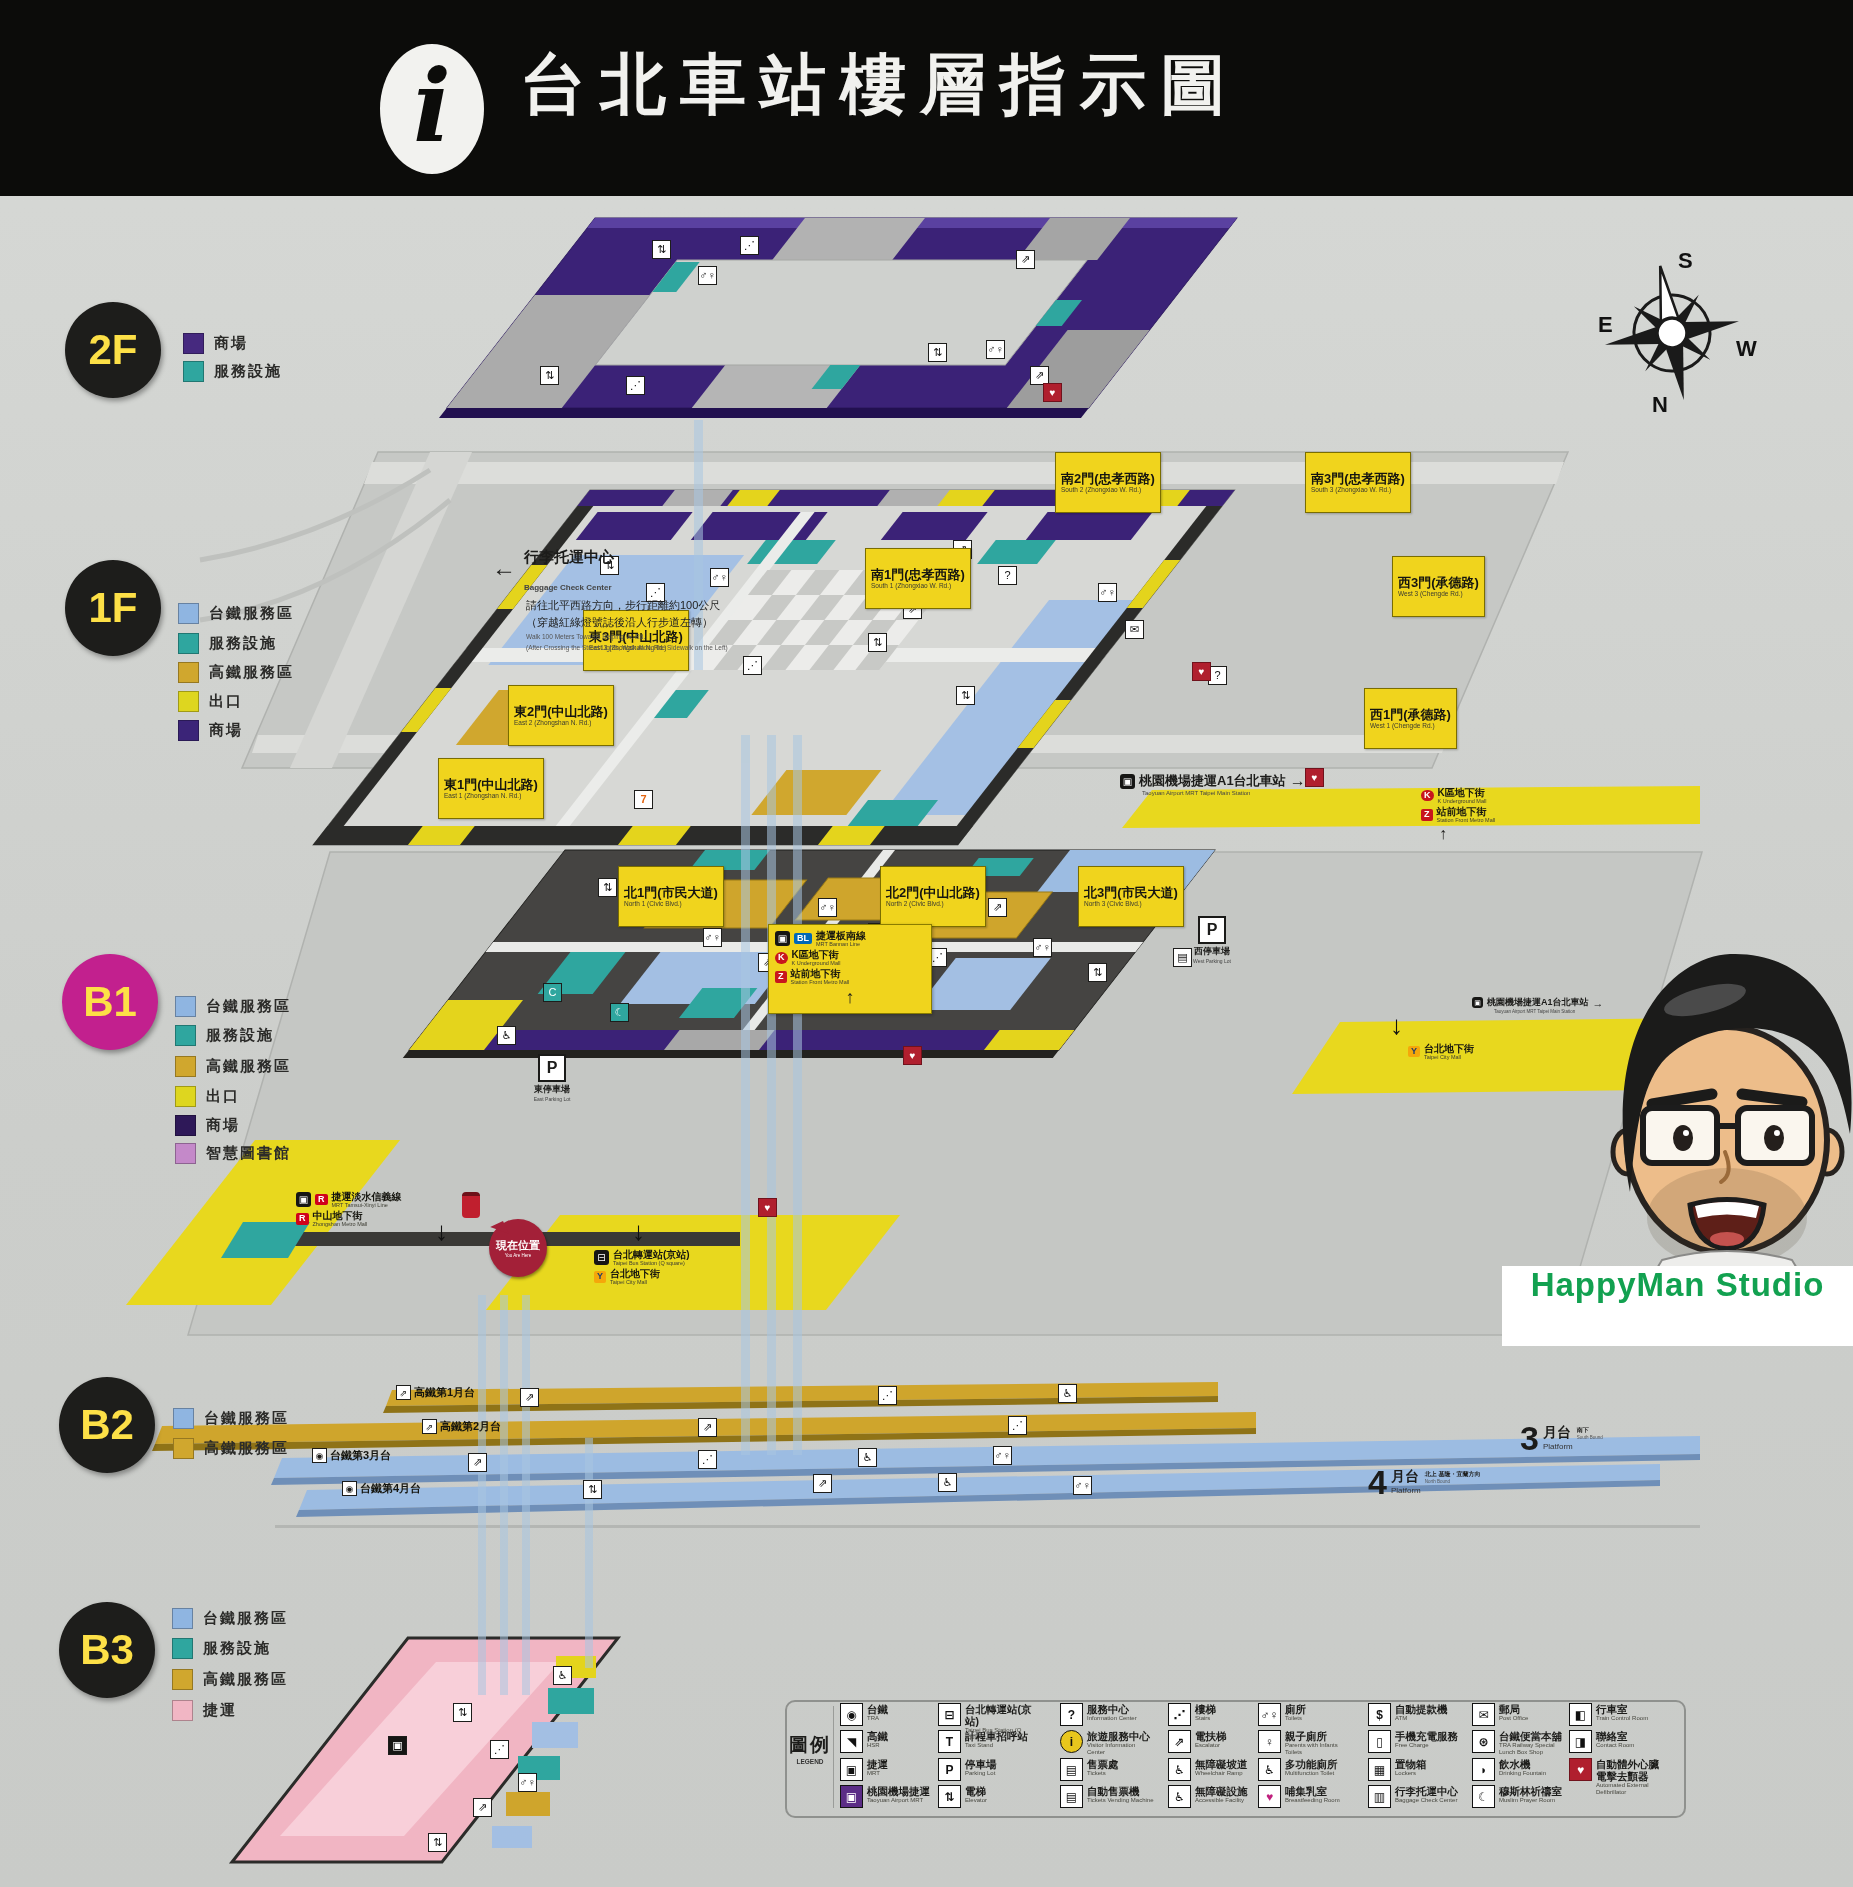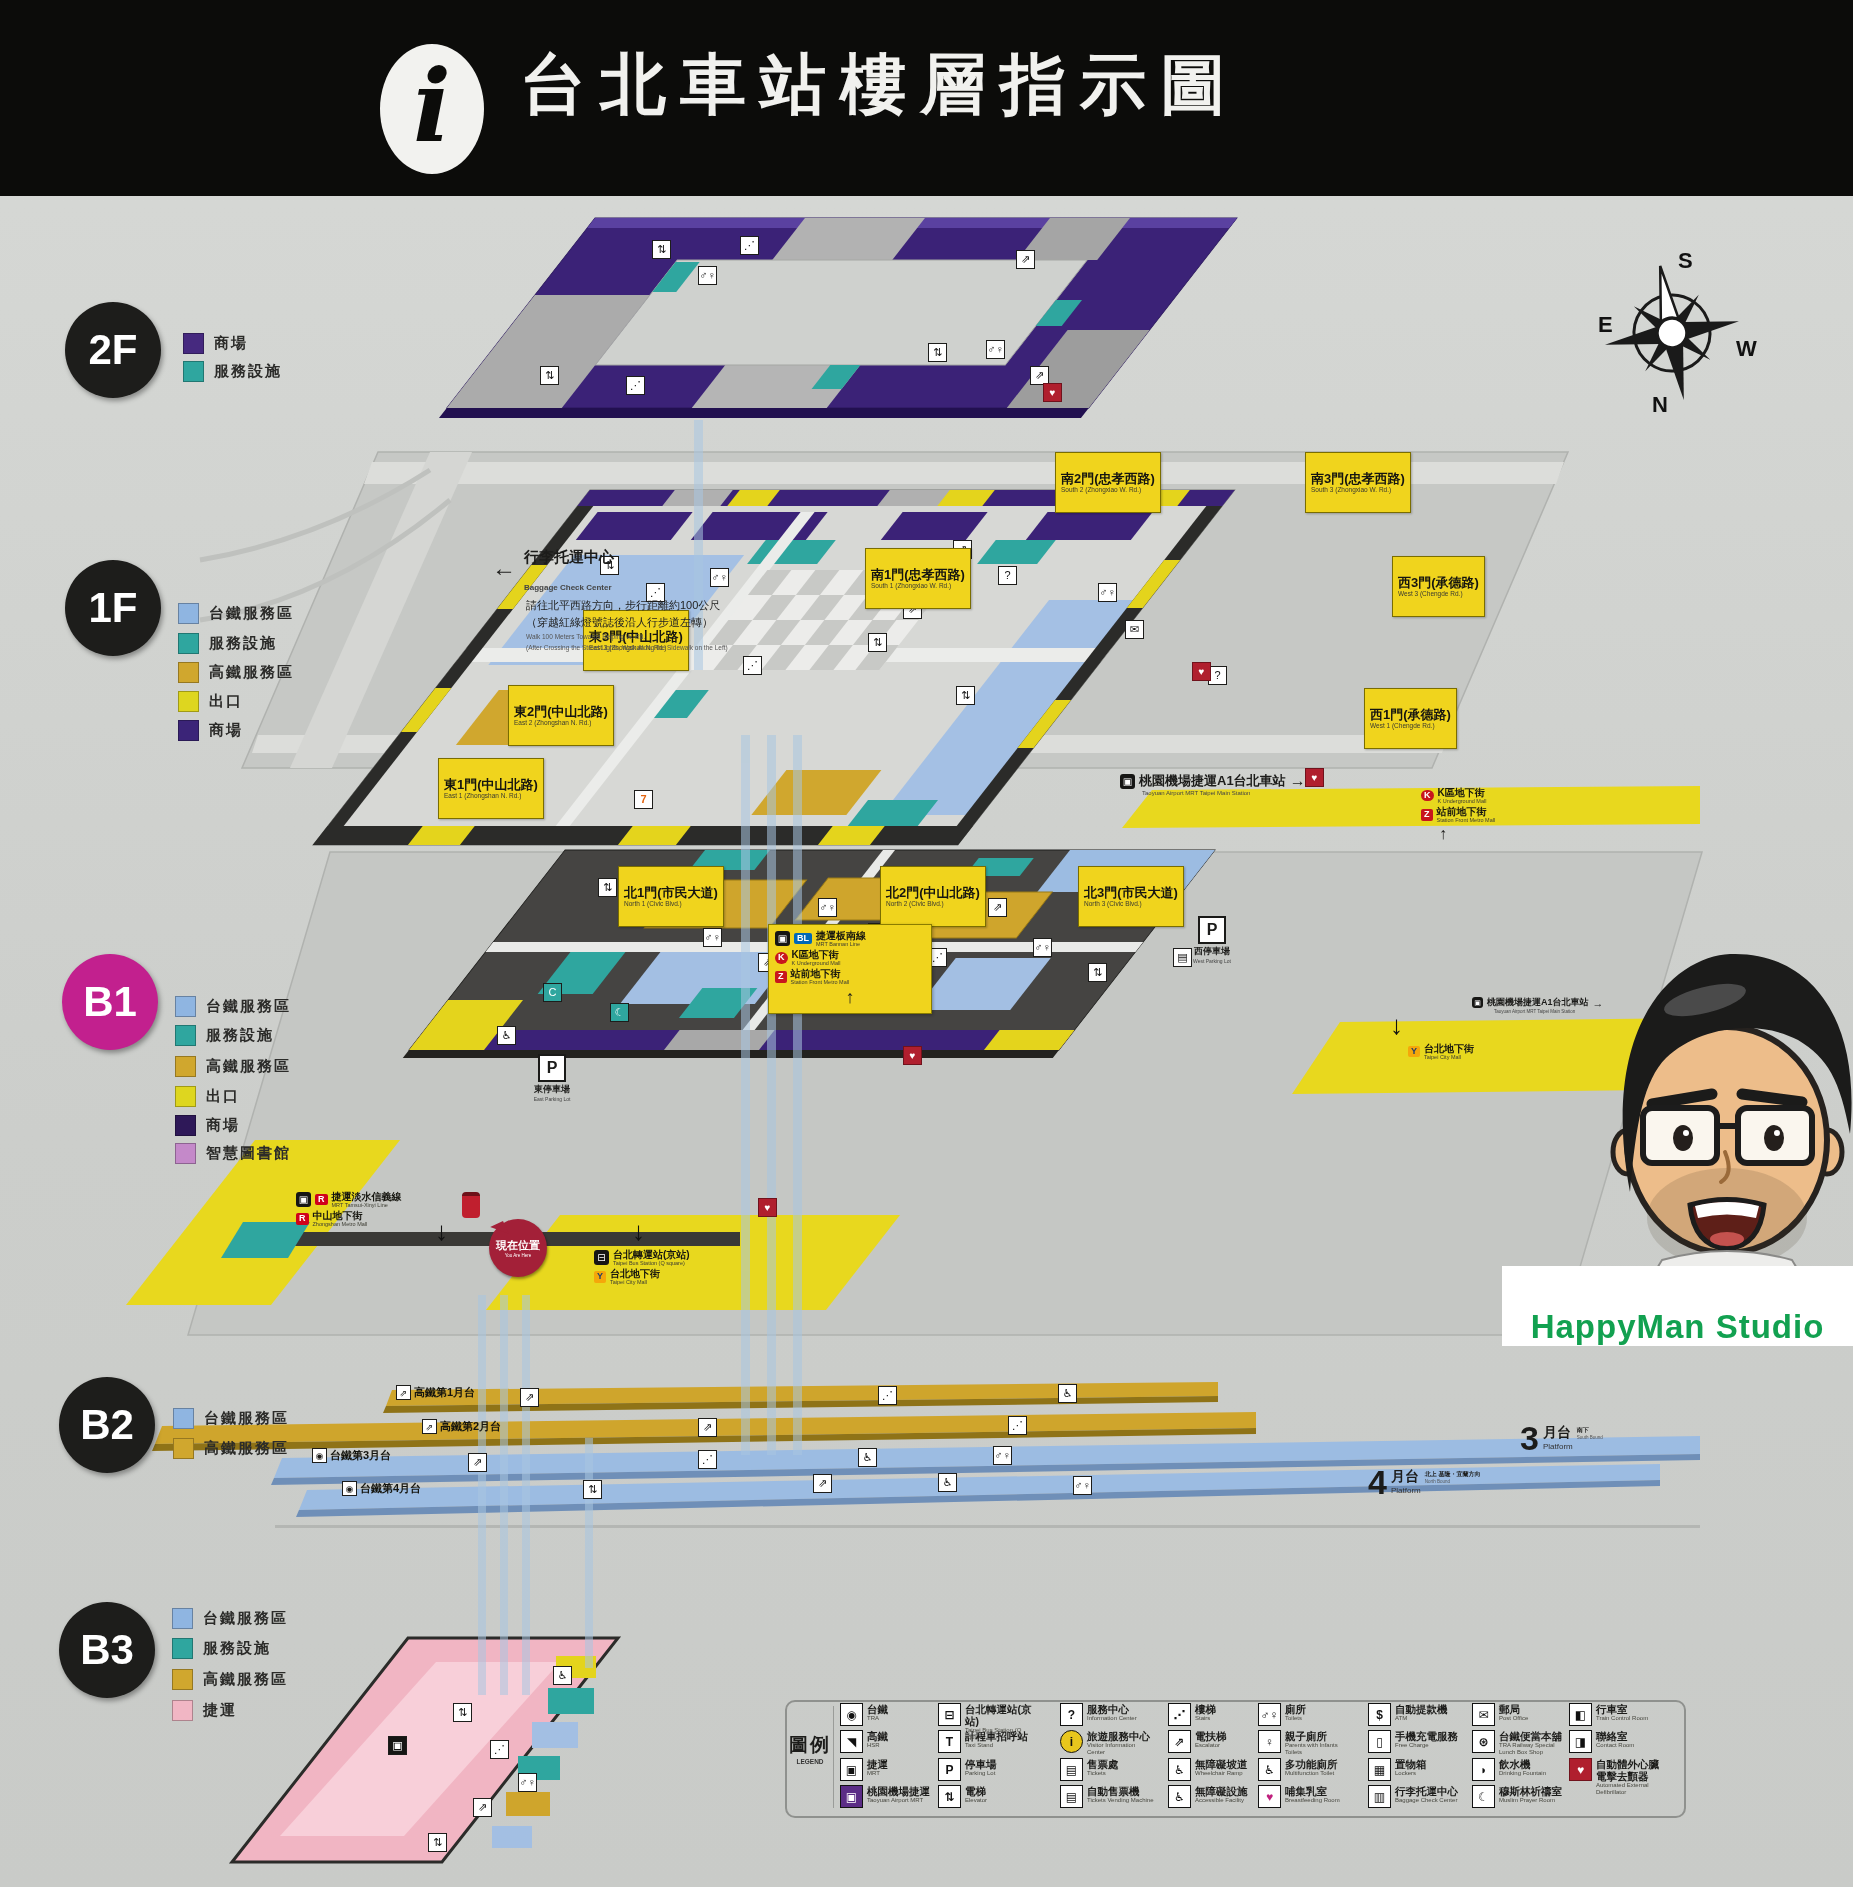--- a/index.html
+++ b/index.html
@@ -12,21 +12,21 @@
              background:#f2f2ef;display:flex;align-items:center;justify-content:center;}
   .info-circ span{font-family:"DejaVu Serif","Liberation Serif",serif;font-style:italic;
                   font-weight:bold;font-size:100px;color:#0c0c0a;line-height:1;margin-top:-6px;}
   .t-cn{position:absolute;left:520px;top:40px;width:800px;font-size:66px;font-weight:bold;
         color:#f1f1ee;letter-spacing:14px;white-space:nowrap;}
   .t-en{position:absolute;left:522px;top:132px;font-size:29px;font-weight:bold;color:#f1f1ee;}
   
   svg.geom{position:absolute;left:0;top:0;z-index:5;}
   
   .flr-c{position:absolute;width:96px;height:96px;border-radius:50%;transform:translate(-50%,-50%);
-         display:flex;align-items:center;justify-content:center;color:#ffffff;font-size:42px;
+         display:flex;align-items:center;justify-content:center;color:#fde047;font-size:42px;
          font-weight:bold;z-index:20;box-shadow:2px 3px 5px rgba(0,0,0,.35);}
   .flr-row{position:absolute;display:flex;gap:10px;align-items:center;z-index:20;}
   .flr-row .sw{width:19px;height:19px;border:1px solid rgba(0,0,0,.28);flex:none;}
   .flr-row b{font-size:15px;font-weight:bold;color:#2b2b29;letter-spacing:2px;white-space:nowrap;}
   
   .gate{position:absolute;background:#f0d41d;border:1px solid #7a6d00;padding:19px 5px;
         line-height:1.1;white-space:nowrap;z-index:30;box-shadow:1px 1px 2px rgba(0,0,0,.25);}
   .gate b{display:block;font-size:13px;color:#151510;}
   .gate i{display:block;font-style:normal;font-size:6.5px;color:#3a3a30;}
   
@@ -100,21 +100,21 @@
   .lgi{position:absolute;display:flex;gap:4px;width:94px;z-index:41;align-items:flex-start;}
   .lg-ic{width:21px;height:21px;border:1.6px solid #111;background:#fff;flex:none;display:flex;
          align-items:center;justify-content:center;font-size:12px;color:#111;font-weight:bold;}
   .lg-ic.aed{background:#b01f2e;color:#fff;border-color:#70121c;}
   .lg-ic.mag{color:#c0207e;} .lg-ic.pur{background:#5b2d86;color:#fff;}
   .lg-ic.gold{border-radius:50%;background:#e8c61d;}
   .lg-tx b{display:block;font-size:10.5px;line-height:1.15;}
   .lg-tx i{display:block;font-style:normal;font-size:6px;color:#47473f;line-height:1.1;}
   
   .wm{position:absolute;left:1502px;top:1266px;width:351px;height:80px;background:#fff;z-index:50;
-      display:flex;align-items:flex-end;justify-content:center;}
+      display:flex;align-items:flex-start;justify-content:center;}
   .wm b{color:#12a150;font-size:33px;letter-spacing:1px;}
 </style>
 </head>
 <body>
 
 <div class="page">
 
   <svg class="geom" width="1853" height="1887" viewBox="0 0 1853 1887">
 
     <g>

